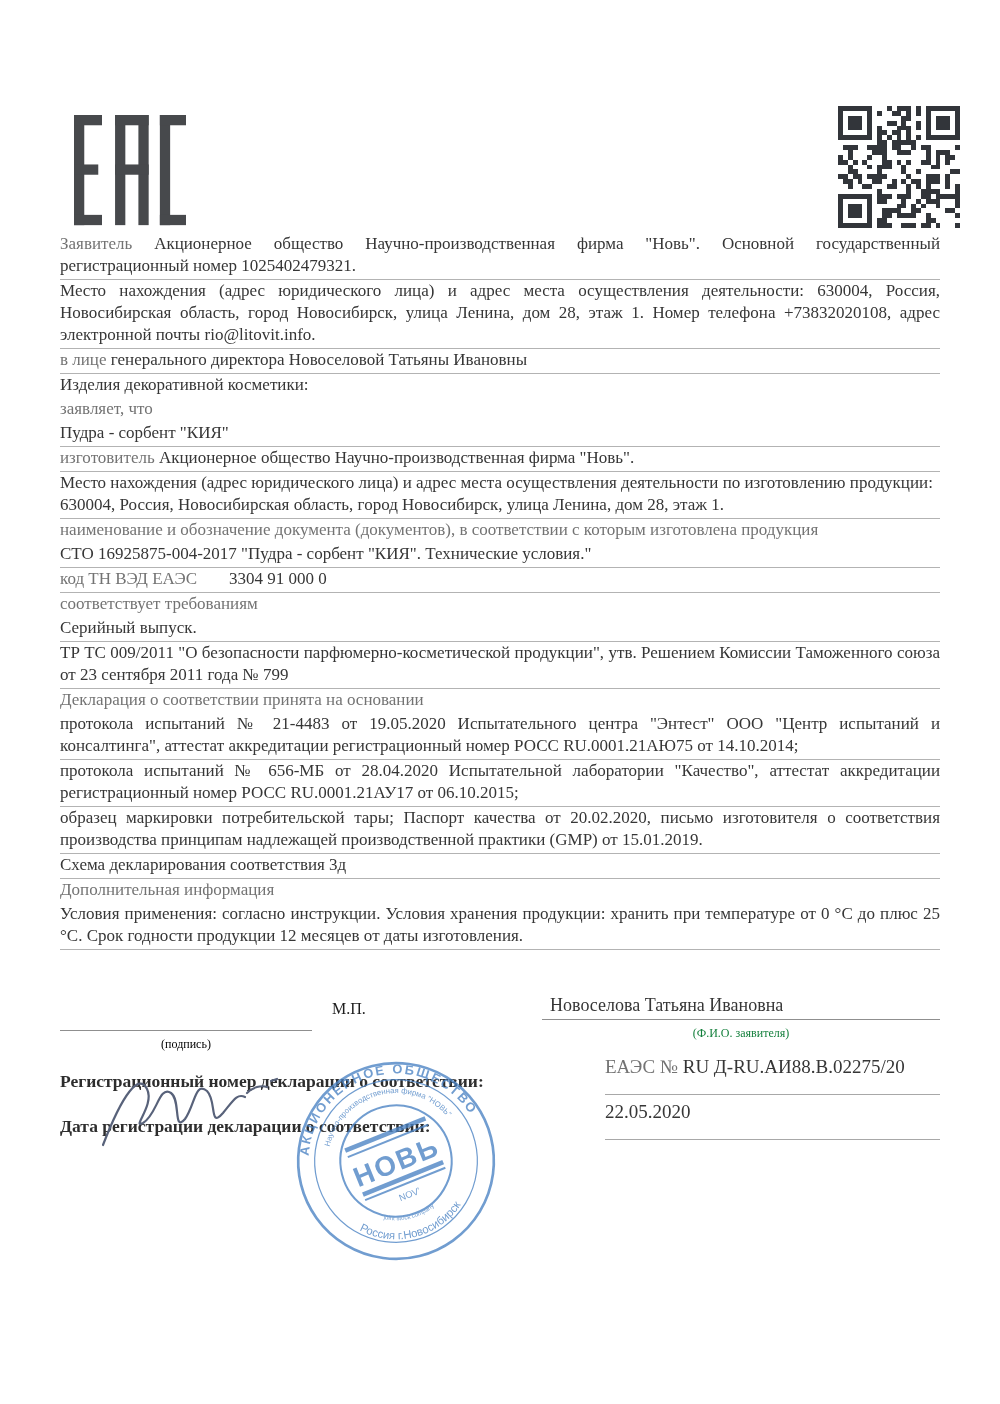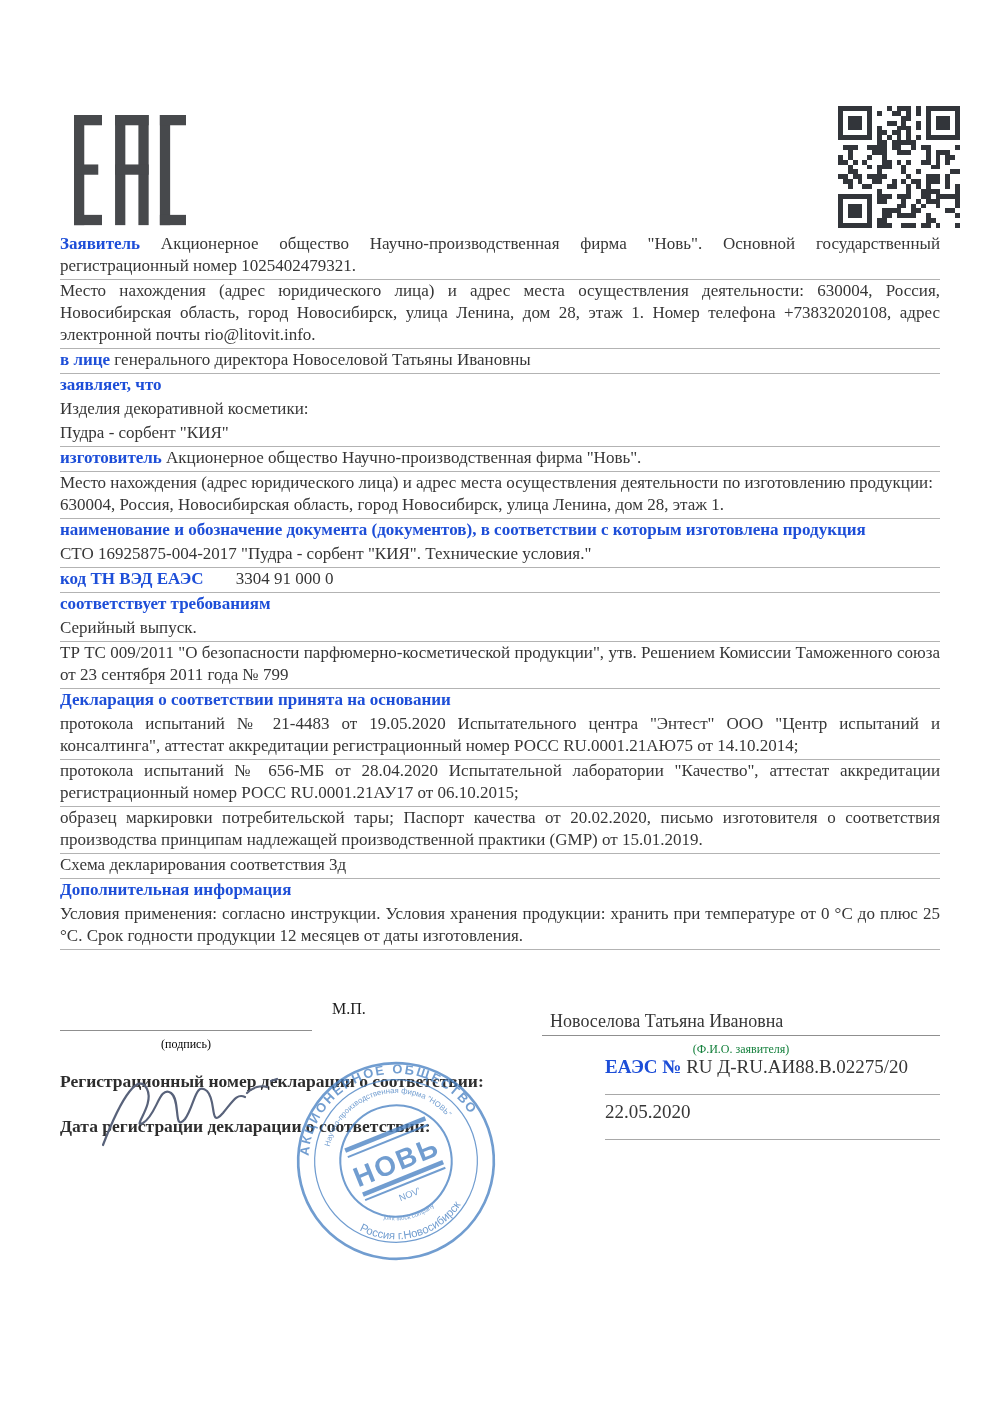--- a/index.html
+++ b/index.html
@@ -8,29 +8,29 @@
   
   .title-wrap{position:absolute;top:80px;left:0;width:100%;text-align:center;
               font-weight:bold;font-size:19px;line-height:25px;color:#2b2b2b;letter-spacing:.4px;}
   .eac{position:absolute;left:74px;top:112px;}
   .qr{position:absolute;left:838px;top:106px;}
   
   .content{position:absolute;left:60px;top:233px;width:880px;font-size:17px;line-height:22px;}
   .row{margin:0;padding:0 0 2px 0;}
   .u{border-bottom:1px solid #b3b3b3;}
   .jt{text-align:justify;}
-  .b{font-weight:bold;color:#1d4ed8;}
+  .b{font-weight:normal;color:#737373;}
   .tnved-val{display:inline-block;margin-left:32px;}
   .gap-top{margin-top:14px;}
   
   .sig-block{position:relative;height:92px;margin-top:8px;}
   .sig-line{position:absolute;left:0;top:72px;width:252px;border-top:1px solid #8f8f8f;
             text-align:center;font-size:12px;color:#000000;padding-top:2px;}
   .mp{position:absolute;left:272px;top:40px;font-weight:normal;font-size:16px;color:#1e1e1e;}
-  .fio-wrap{position:absolute;left:482px;top:52px;width:398px;}
+  .fio-wrap{position:absolute;left:482px;top:36px;width:398px;}
   .fio{font-size:18px;border-bottom:1px solid #8f8f8f;padding:0 0 3px 8px;}
   .fio-cap{text-align:center;font-size:12px;color:#15803d;padding-top:2px;}
   
   .reg-row{display:flex;align-items:flex-end;margin-top:6px;}
   .reg-label{flex:0 0 545px;font-weight:bold;font-size:17.5px;color:#2d2d2d;padding-bottom:3px;}
   .reg-value{flex:1;font-size:19px;border-bottom:1px solid #a8a8a8;padding-bottom:16px;}
   
   .stamp{position:absolute;left:293px;top:1058px;opacity:.78;transform:rotate(-14deg);}
   .scribble{position:absolute;left:95px;top:1063px;}
 </style>
@@ -359,23 +359,23 @@
     </svg>
 
   <div class="content">
 
     <p class="row u jt"><span class="b">Заявитель</span> <span>Акционерное общество Научно-производственная фирма "Новь". Основной государственный регистрационный номер 1025402479321.</span></p>
 
     <p class="row u jt">Место нахождения (адрес юридического лица) и адрес места осуществления деятельности: 630004, Россия, Новосибирская область, город Новосибирск, улица Ленина, дом 28, этаж 1. Номер телефона +73832020108, адрес электронной почты rio@litovit.info.</p>
 
     <p class="row u"><span class="b">в лице</span> <span>генерального директора Новоселовой Татьяны Ивановны</span></p>
 
+    <p class="row">Изделия декоративной косметики:</p>
+
     <p class="row b">заявляет, что</p>
-
-    <p class="row">Изделия декоративной косметики:</p>
 
     <p class="row u">Пудра - сорбент "КИЯ"</p>
 
     <p class="row u"><span class="b">изготовитель</span> <span>Акционерное общество Научно-производственная фирма "Новь".</span></p>
 
     <p class="row u">Место нахождения (адрес юридического лица) и адрес места осуществления деятельности по изготовлению продукции: 630004, Россия, Новосибирская область, город Новосибирск, улица Ленина, дом 28, этаж 1.</p>
 
     <p class="row b jt">наименование и обозначение документа (документов), в соответствии с которым изготовлена продукция</p>
 
     <p class="row u">СТО 16925875-004-2017 "Пудра - сорбент "КИЯ". Технические условия."</p>

